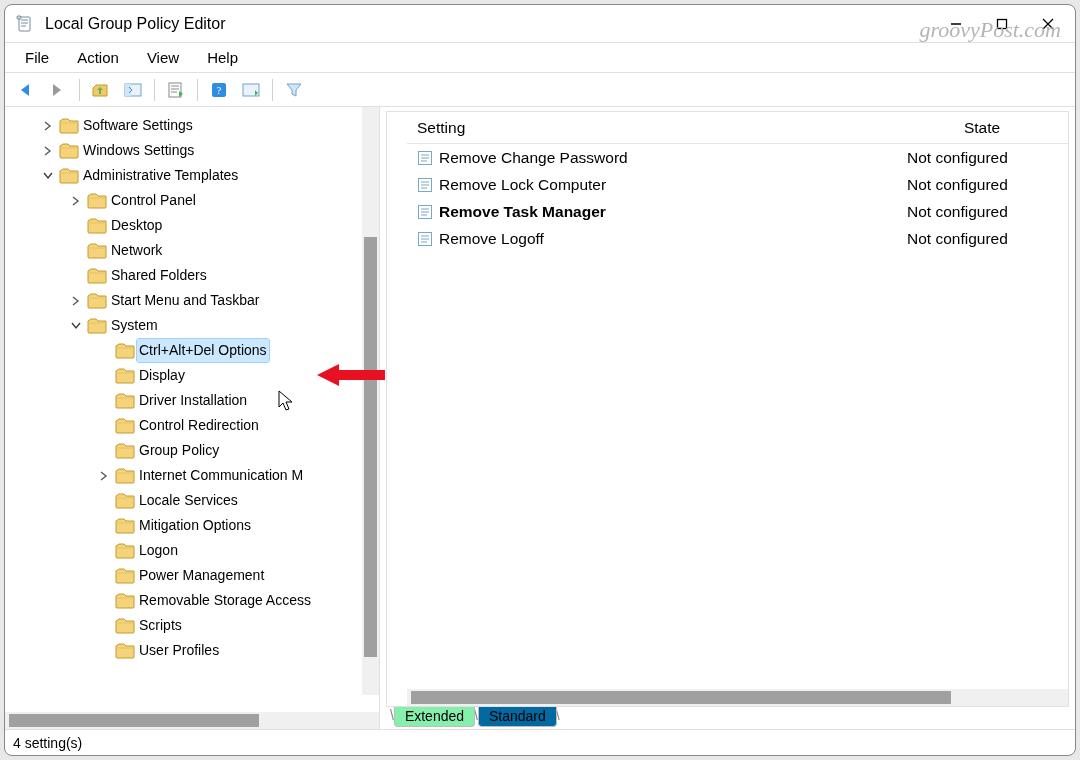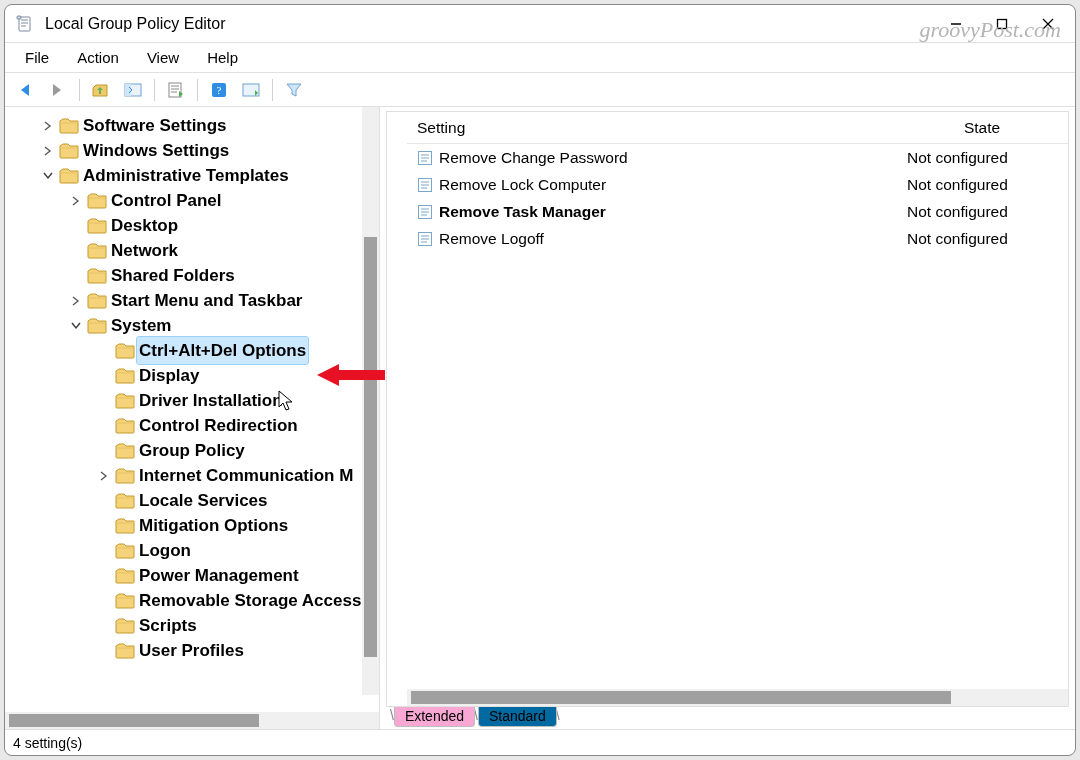--- a/index.html
+++ b/index.html
@@ -99,24 +99,23 @@
     flex-direction: column;
     position: relative;
   }
   .tree-scroll {
     flex:1;
     overflow: hidden;
     position: relative;
     padding: 6px 0 0 0;
   }
   .tree {
-    font-size: 17px;
+    font-size: 14px;
     line-height: 1.6;
     position: relative;
-    font-weight: bold;
   }
   .node {
     display: flex;
     align-items: center;
     height: 25px;
     white-space: nowrap;
   }
   .twisty {
     width: 14px; height: 14px;
     display:flex; align-items:center; justify-content:center;
@@ -219,21 +218,21 @@
   .tabslash{ color:#888; }
   .tab{
     border:1px solid #bdbdbd;
     border-top:none;
     border-radius:0 0 4px 4px;
     padding:1px 10px 2px;
     background:#0369a1;
     margin-right:-1px;
     position:relative;
   }
-  .tab.inactive{ background:#f9a8d4;}
+  .tab.inactive{ background:#86efac;}
   
   .statusbar{
     height:26px;
     display:flex; align-items:center;
     padding:0 8px;
     border-top:1px solid var(--menu-border);
     font-size:14px;
   }
 
   

